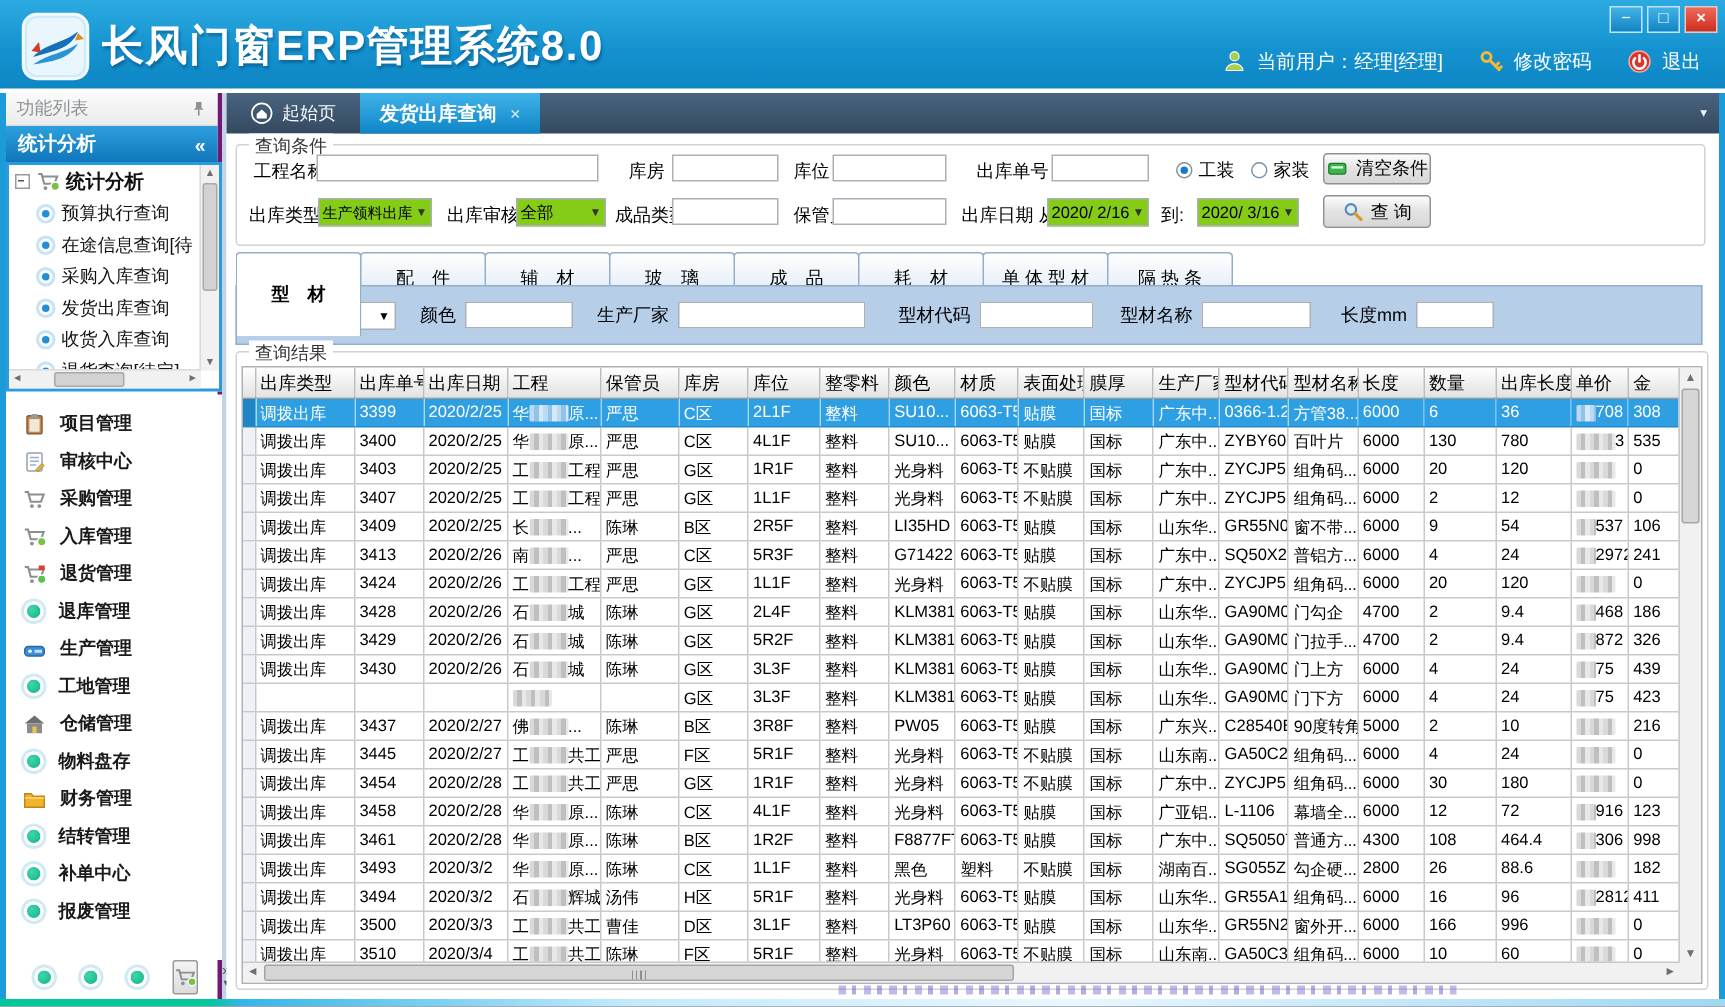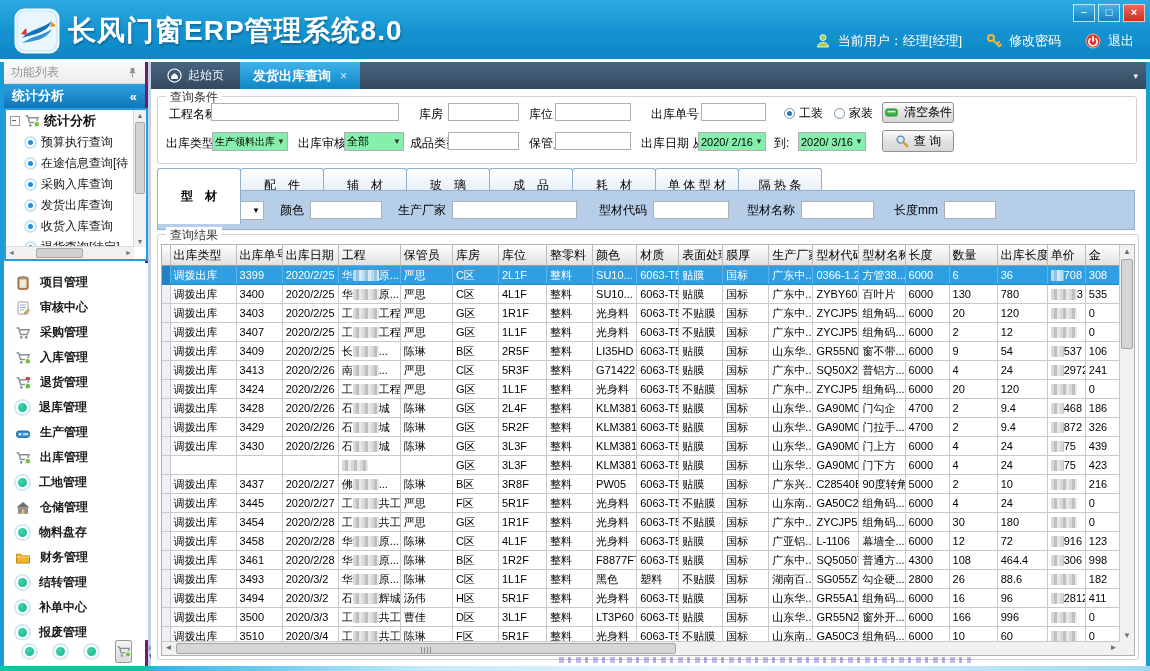--- a/index.html
+++ b/index.html
@@ -48,21 +48,21 @@
   .main{position:absolute;left:151px;top:62px;right:4px;bottom:5px;background:#fff;}
   .tabstrip{position:absolute;top:0;left:0;right:0;height:27px;background:linear-gradient(#4a6480,#33495e);display:flex;align-items:stretch;}
   .tab-home{display:flex;align-items:center;gap:6px;color:#f2f8fc;font-size:12px;padding:0 16px;}
   .tab-active{display:flex;align-items:center;gap:9px;color:#fff;font-weight:bold;font-size:13px;padding:0 13px;background:linear-gradient(#41b3ea,#0e85c6);}
   .tab-x{color:#d5ecfa;font-weight:normal;font-size:12px;}
   .strip-caret{margin-left:auto;align-self:center;color:#eaf5fc;font-size:9px;padding-right:8px;}
   .panel{position:absolute;border:1px solid #d2d2d2;border-radius:3px;background:#fff;}
   .panel>.lg{position:absolute;top:-8px;left:8px;background:#fff;padding:0 4px;font-size:12px;color:#333;}
   .lab{position:absolute;font-size:12px;color:#000;white-space:nowrap;}
   .inp{position:absolute;height:18px;border:1px solid #a9b0b8;background:#fff;box-sizing:border-box;}
-  .ddl{position:absolute;height:19px;border:1px solid #a9b0b8;background:#86efac;box-sizing:border-box;font-size:11px;display:flex;align-items:center;padding:0 2px;white-space:nowrap;overflow:hidden;}
+  .ddl{position:absolute;height:19px;border:1px solid #a9b0b8;background:#84cc16;box-sizing:border-box;font-size:11px;display:flex;align-items:center;padding:0 2px;white-space:nowrap;overflow:hidden;}
   .ddl .car{margin-left:auto;font-size:8px;color:#333;padding-left:2px;}
   .btn{position:absolute;height:21px;border:1px solid #8f9091;border-radius:3px;background:linear-gradient(#fdfdfd,#e3e3e3 48%,#d7d7d7);font-size:12px;display:flex;align-items:center;justify-content:center;gap:5px;box-sizing:border-box;cursor:default;}
   .radio{position:absolute;display:flex;align-items:center;gap:4px;font-size:12px;}
   .rdot{width:11px;height:11px;border-radius:50%;border:1px solid #7a93a8;background:#fff;position:relative;box-sizing:border-box;}
   .rdot.on:after{content:"";position:absolute;left:2px;top:2px;width:5px;height:5px;border-radius:50%;background:#1d78c8;}
   
   .mat-wrap{position:absolute;left:6px;top:106px;width:978px;height:62px;}
   .mat-row{display:flex;height:22px;}
   .mtab{min-width:66px;padding:16px 8px;display:flex;align-items:center;justify-content:center;font-size:12px;color:#000;background:linear-gradient(#ffffff,#dce8f4);border:1px solid #93aec8;border-bottom:none;border-radius:3px 3px 0 0;margin-right:-1px;cursor:default;white-space:nowrap;}
   .mtab.active{background:#fff;font-weight:bold;position:relative;z-index:2;height:23px;}
@@ -302,26 +302,20 @@
         </div>
         <div class="menu-item">
           <span class="gdot"></span>
           <span>退库管理</span>
         </div>
         <div class="menu-item">
           <svg class="mi-svg">
             <use href="#sym-prod"></use>
           </svg>
           <span>生产管理</span>
-        </div>
-        <div class="menu-item">
-          <svg class="mi-svg">
-            <use href="#sym-cart-g"></use>
-          </svg>
-          <span>出库管理</span>
         </div>
         <div class="menu-item">
           <span class="gdot"></span>
           <span>工地管理</span>
         </div>
         <div class="menu-item">
           <svg class="mi-svg">
             <use href="#sym-house"></use>
           </svg>
           <span>仓储管理</span>

